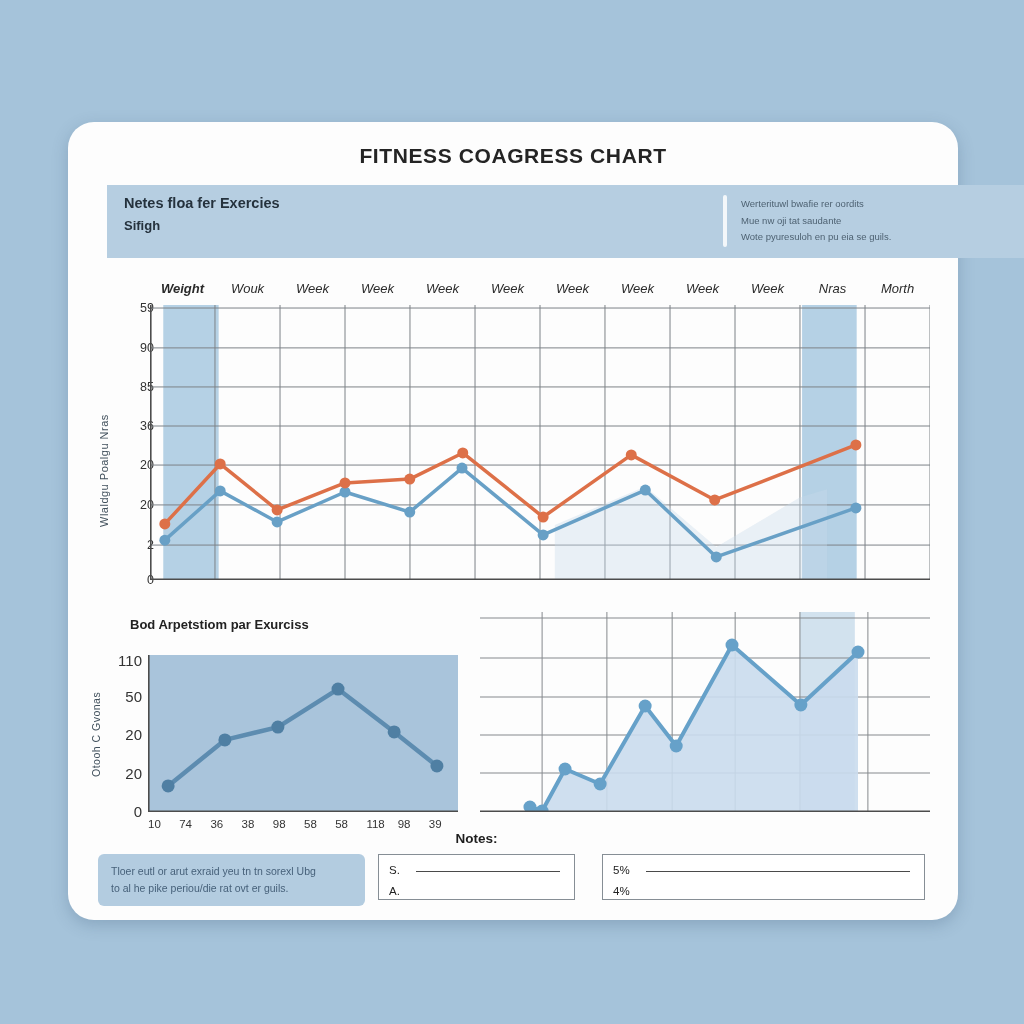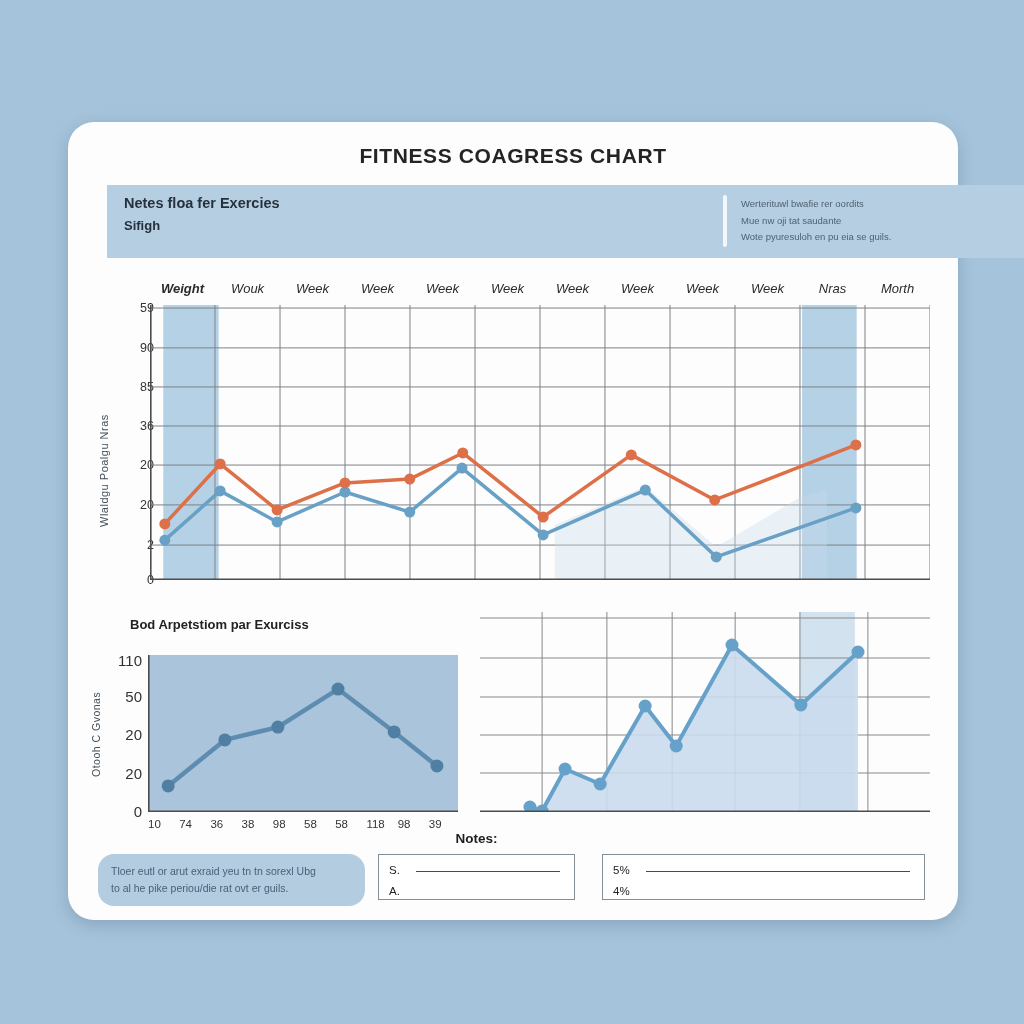--- a/index.html
+++ b/index.html
@@ -36,21 +36,21 @@
   svg{position:absolute;display:block;}
   .svg-main{left:150px;top:305px;}
   .svg-small{left:148px;top:655px;}
   .svg-area{left:480px;top:612px;}
   .small-title{position:absolute;left:130px;top:617px;width:310px;text-align:left;
                font-size:13px;font-weight:700;color:#222;}
   .xticks-small{position:absolute;left:148px;top:818px;width:312px;display:flex;}
   .xticks-small span{flex:1;text-align:left;font-size:11.5px;color:#333;}
   
   .note-box{position:absolute;left:98px;top:854px;width:267px;height:52px;background:var(--note-bg);
-            border-radius:16px;padding:9px 13px;font-size:10.5px;line-height:1.65;color:#47617a;}
+            border-radius:6px;padding:9px 13px;font-size:10.5px;line-height:1.65;color:#47617a;}
   .sec-label{position:absolute;top:831px;text-align:center;font-size:13.5px;font-weight:700;color:#1e1e1e;}
   .notes-label{left:378px;width:197px;}
   .super-label{left:602px;width:323px;}
   .field-box{position:absolute;top:854px;height:46px;background:#fff;border:1px solid #868e95;}
   .field-left{left:378px;width:197px;}
   .field-right{left:602px;width:323px;}
   .frow{display:flex;align-items:flex-end;height:21px;padding:2px 10px 0 10px;font-size:11.5px;color:#222;}
   .fline{flex:1;border-bottom:1.4px solid #4a4a4a;margin:0 4px 4px 16px;height:10px;}
 </style>
 </head>

